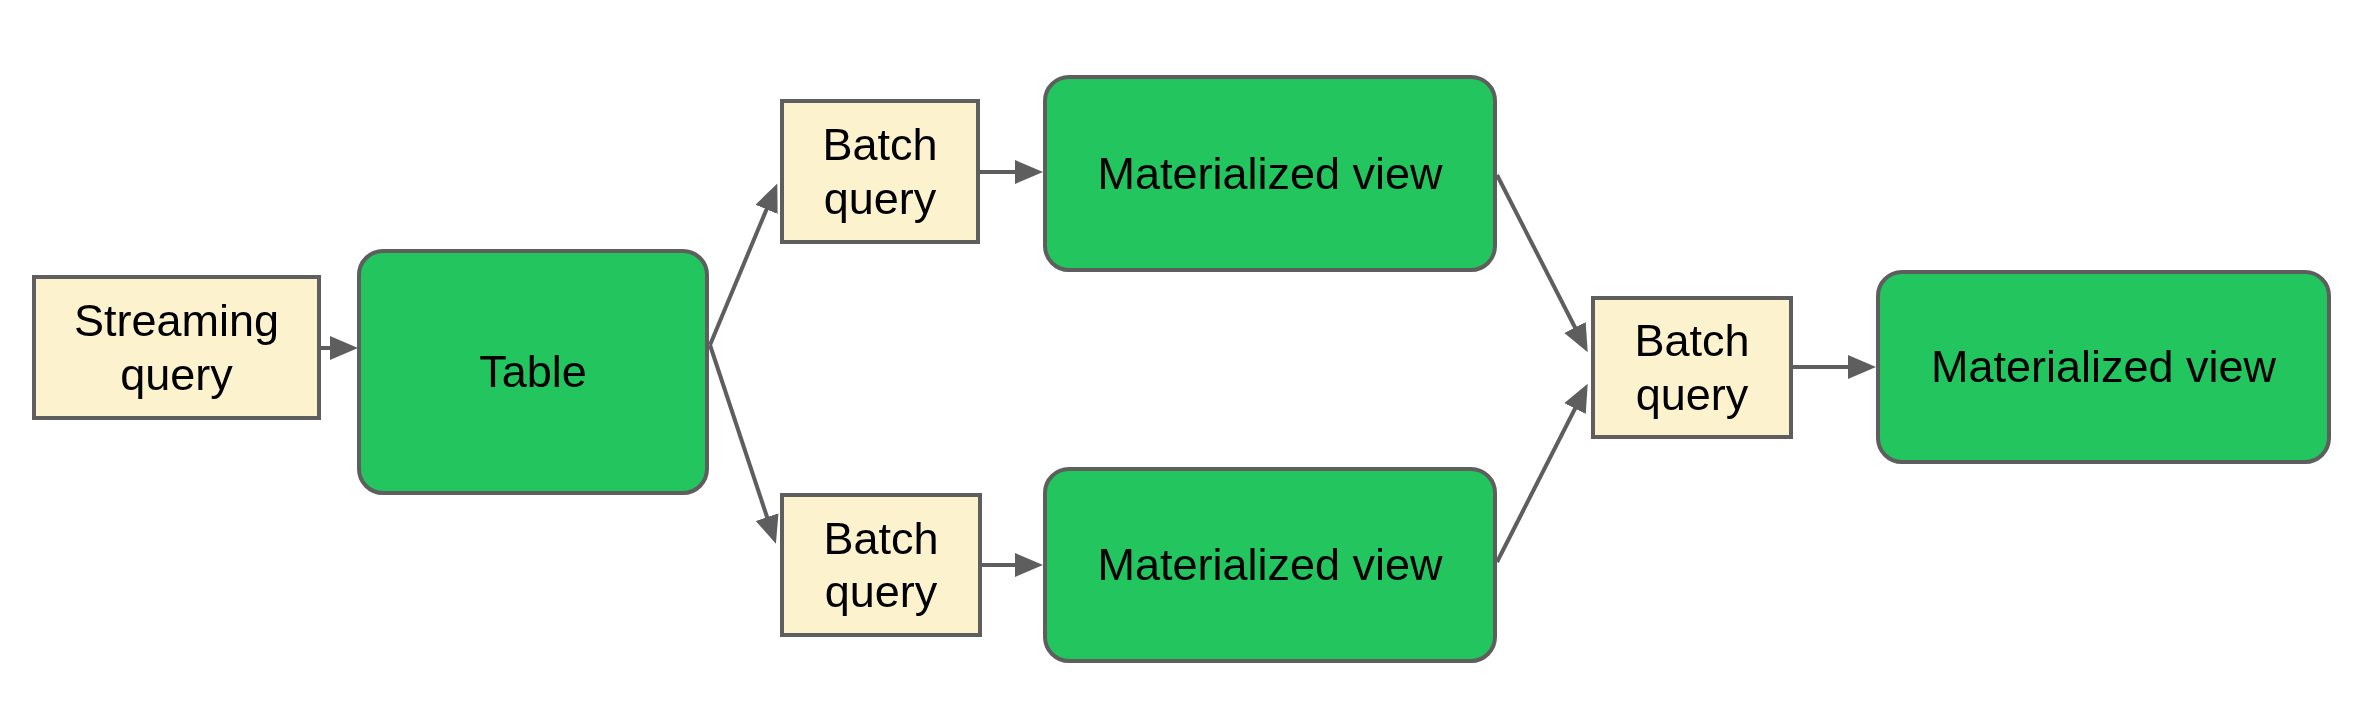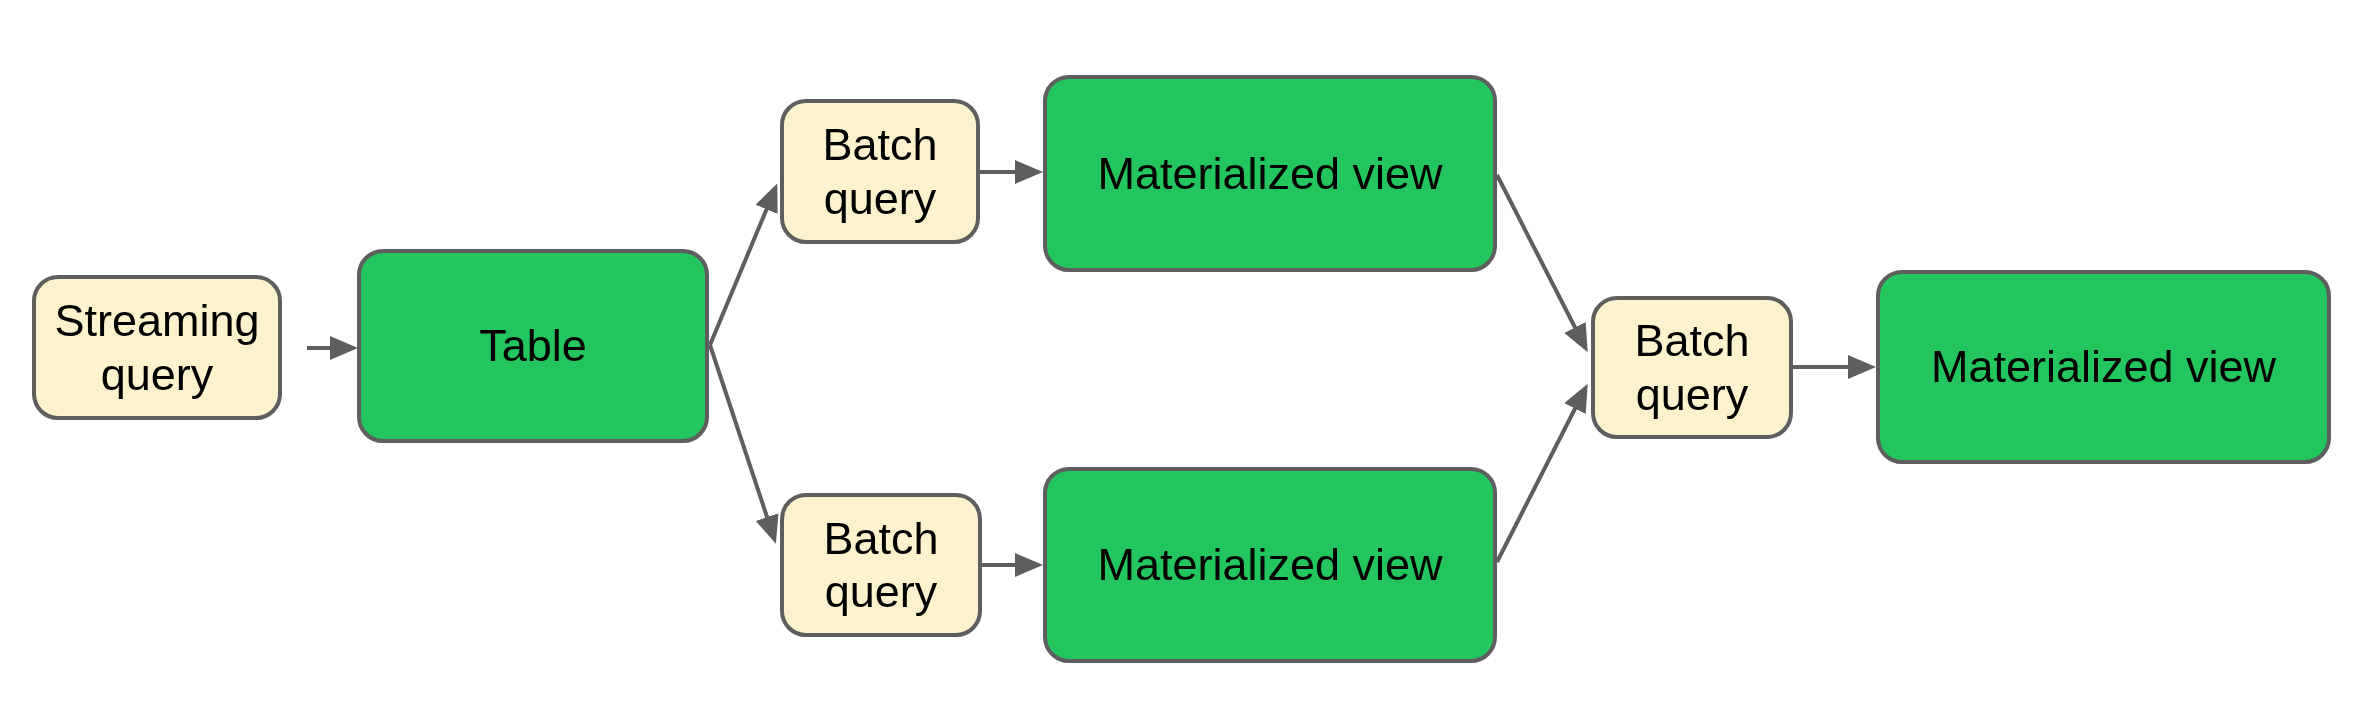--- a/index.html
+++ b/index.html
@@ -30,34 +30,33 @@
     position: absolute;
     box-sizing: border-box;
     display: flex;
     align-items: center;
     justify-content: center;
     text-align: center;
     font-size: 45px;
     line-height: 1.18;
     color: #000000;
     padding: 0 18px;
-    border-radius: 26px;
   }
   .node.query {
     background: #fcf2cd;
     border: 4px solid #5e5e5e;
   }
   .node.store {
     background: #22c55e;
     border: 4px solid #5e5e5e;
     border-radius: 26px;
   }
   
-  #n-streaming   { left: 32px;   top: 275px; width: 250px; height: 145px; }
-  #n-table       { left: 357px;  top: 249px; width: 352px; height: 194px; }
+  #n-streaming   { left: 32px;   top: 275px; width: 289px; height: 145px; }
+  #n-table       { left: 357px;  top: 249px; width: 352px; height: 246px; }
   #n-batch-top   { left: 780px;  top: 99px;  width: 200px; height: 145px; }
   #n-mv-top      { left: 1043px; top: 75px;  width: 454px; height: 197px; }
   #n-batch-bot   { left: 780px;  top: 493px; width: 202px; height: 144px; }
   #n-mv-bot      { left: 1043px; top: 467px; width: 454px; height: 196px; }
   #n-batch-right { left: 1591px; top: 296px; width: 202px; height: 143px; }
   #n-mv-right    { left: 1876px; top: 270px; width: 455px; height: 194px; }
 </style>
 </head>
 <body>
 

